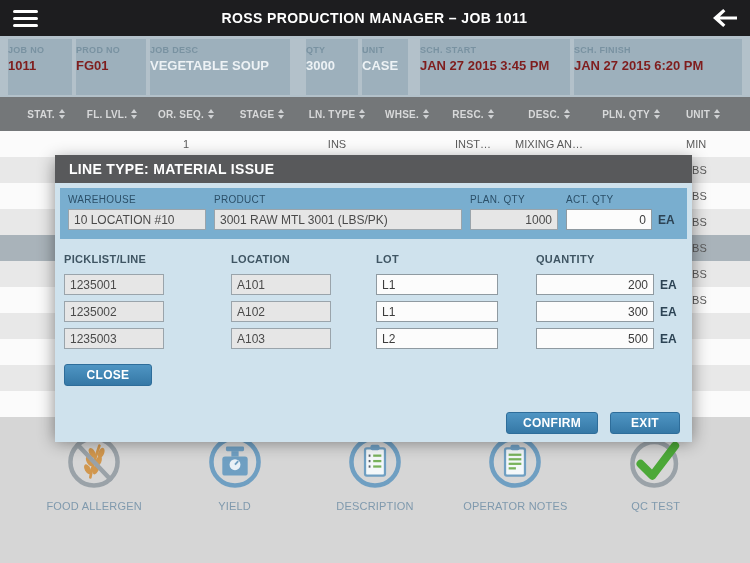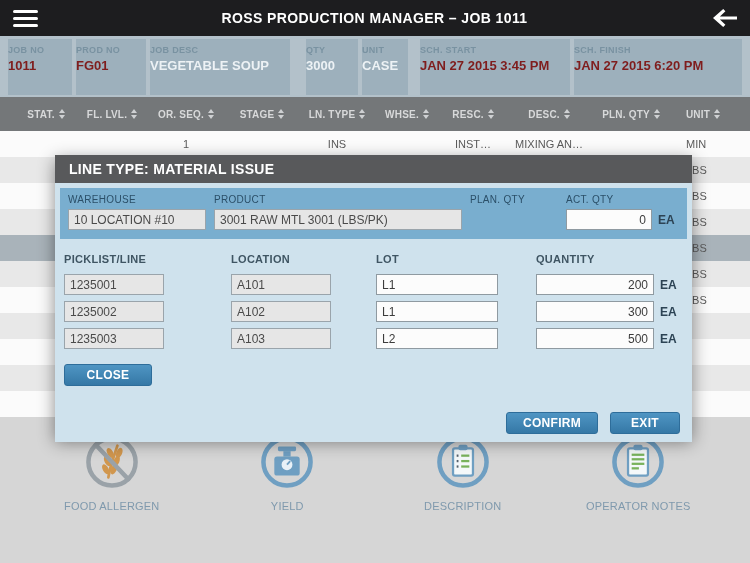--- a/index.html
+++ b/index.html
@@ -403,37 +403,47 @@
             <g stroke="#79b25c" stroke-width="2.5">
               <line x1="25" y1="24" x2="39" y2="24"></line>
               <line x1="25" y1="29" x2="39" y2="29"></line>
               <line x1="25" y1="34" x2="39" y2="34"></line>
               <line x1="25" y1="39" x2="33" y2="39"></line>
             </g>
           </svg>
         </div>
         <div class="action-label">OPERATOR NOTES</div>
       </div>
+      <div class="action">
+        <div class="action-icon">
+          <svg viewBox="0 0 64 64">
+            <circle cx="30" cy="34" r="24" fill="none" stroke="#9aa2a8" stroke-width="5"></circle>
+            <path d="M15 34 L28 47 L53 14" fill="none" stroke="#4ca838" stroke-width="9" stroke-linecap="round" stroke-linejoin="round"></path>
+          </svg>
+        </div>
+        <div class="action-label">QC TEST</div>
+      </div>
     </section>
 
   <div class="modal">
     <div class="modal-title">LINE TYPE: MATERIAL ISSUE</div>
     <div class="modal-body">
 
       <div class="band">
         <div class="fld f-warehouse">
           <label>WAREHOUSE</label>
           <input class="inp gray" readonly="" value="10 LOCATION #10" style="">
         </div>
         <div class="fld f-product">
           <label>PRODUCT</label>
           <input class="inp gray" readonly="" value="3001 RAW MTL 3001 (LBS/PK)" style="">
         </div>
         <div class="fld f-plan">
           <label>PLAN. QTY</label>
+          <input class="inp gray num" readonly="" value="1000" style="">
         </div>
         <div class="fld f-act">
           <label>ACT. QTY</label>
           <div class="row">
             <input class="inp num" value="0" style="">
             <span class="unit-lab">EA</span>
           </div>
         </div>
       </div>
 

